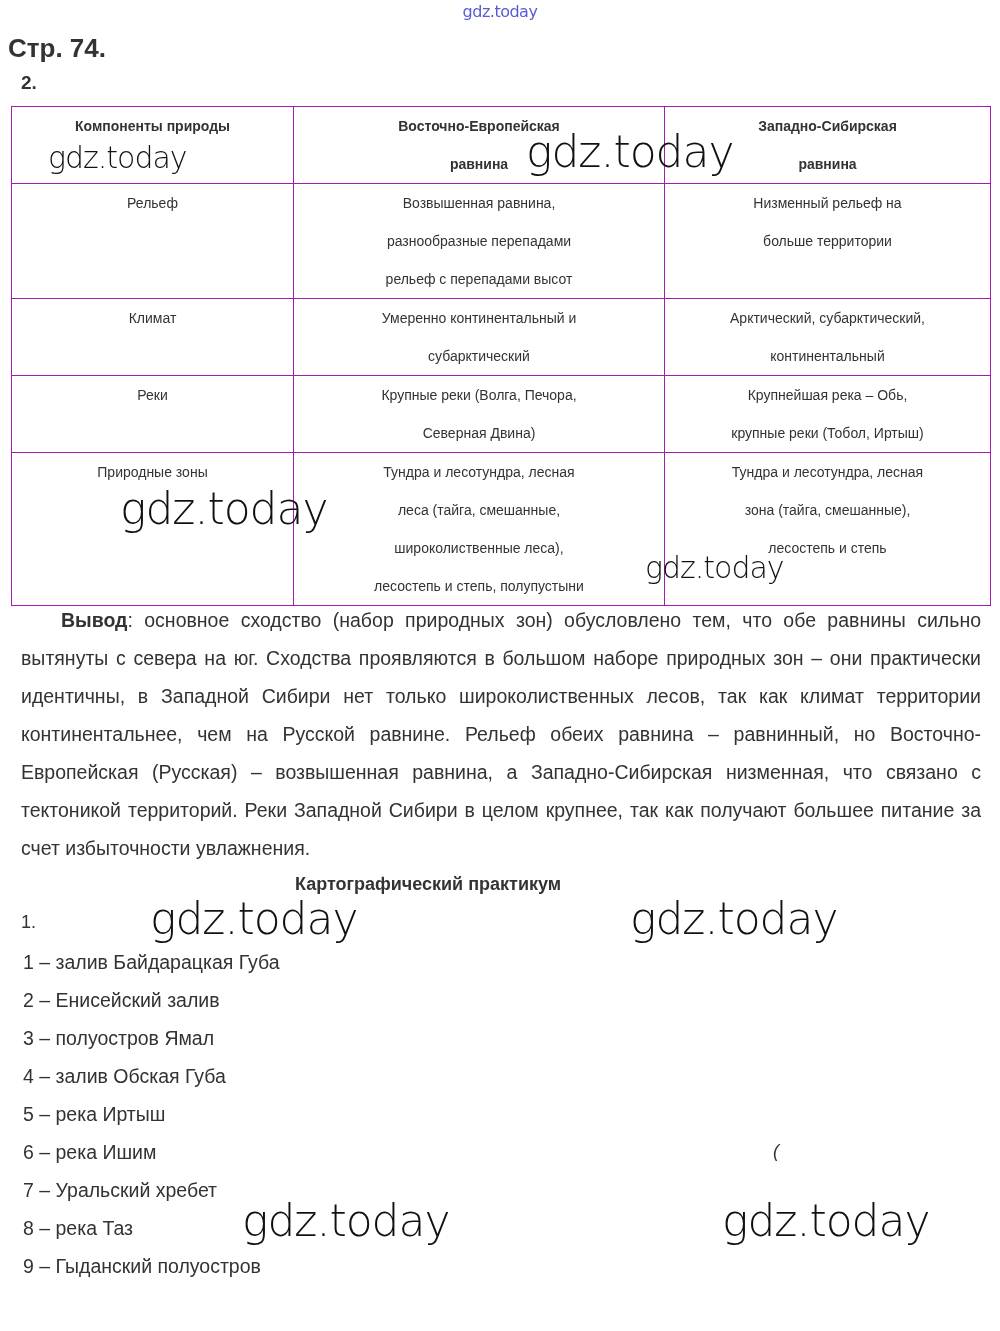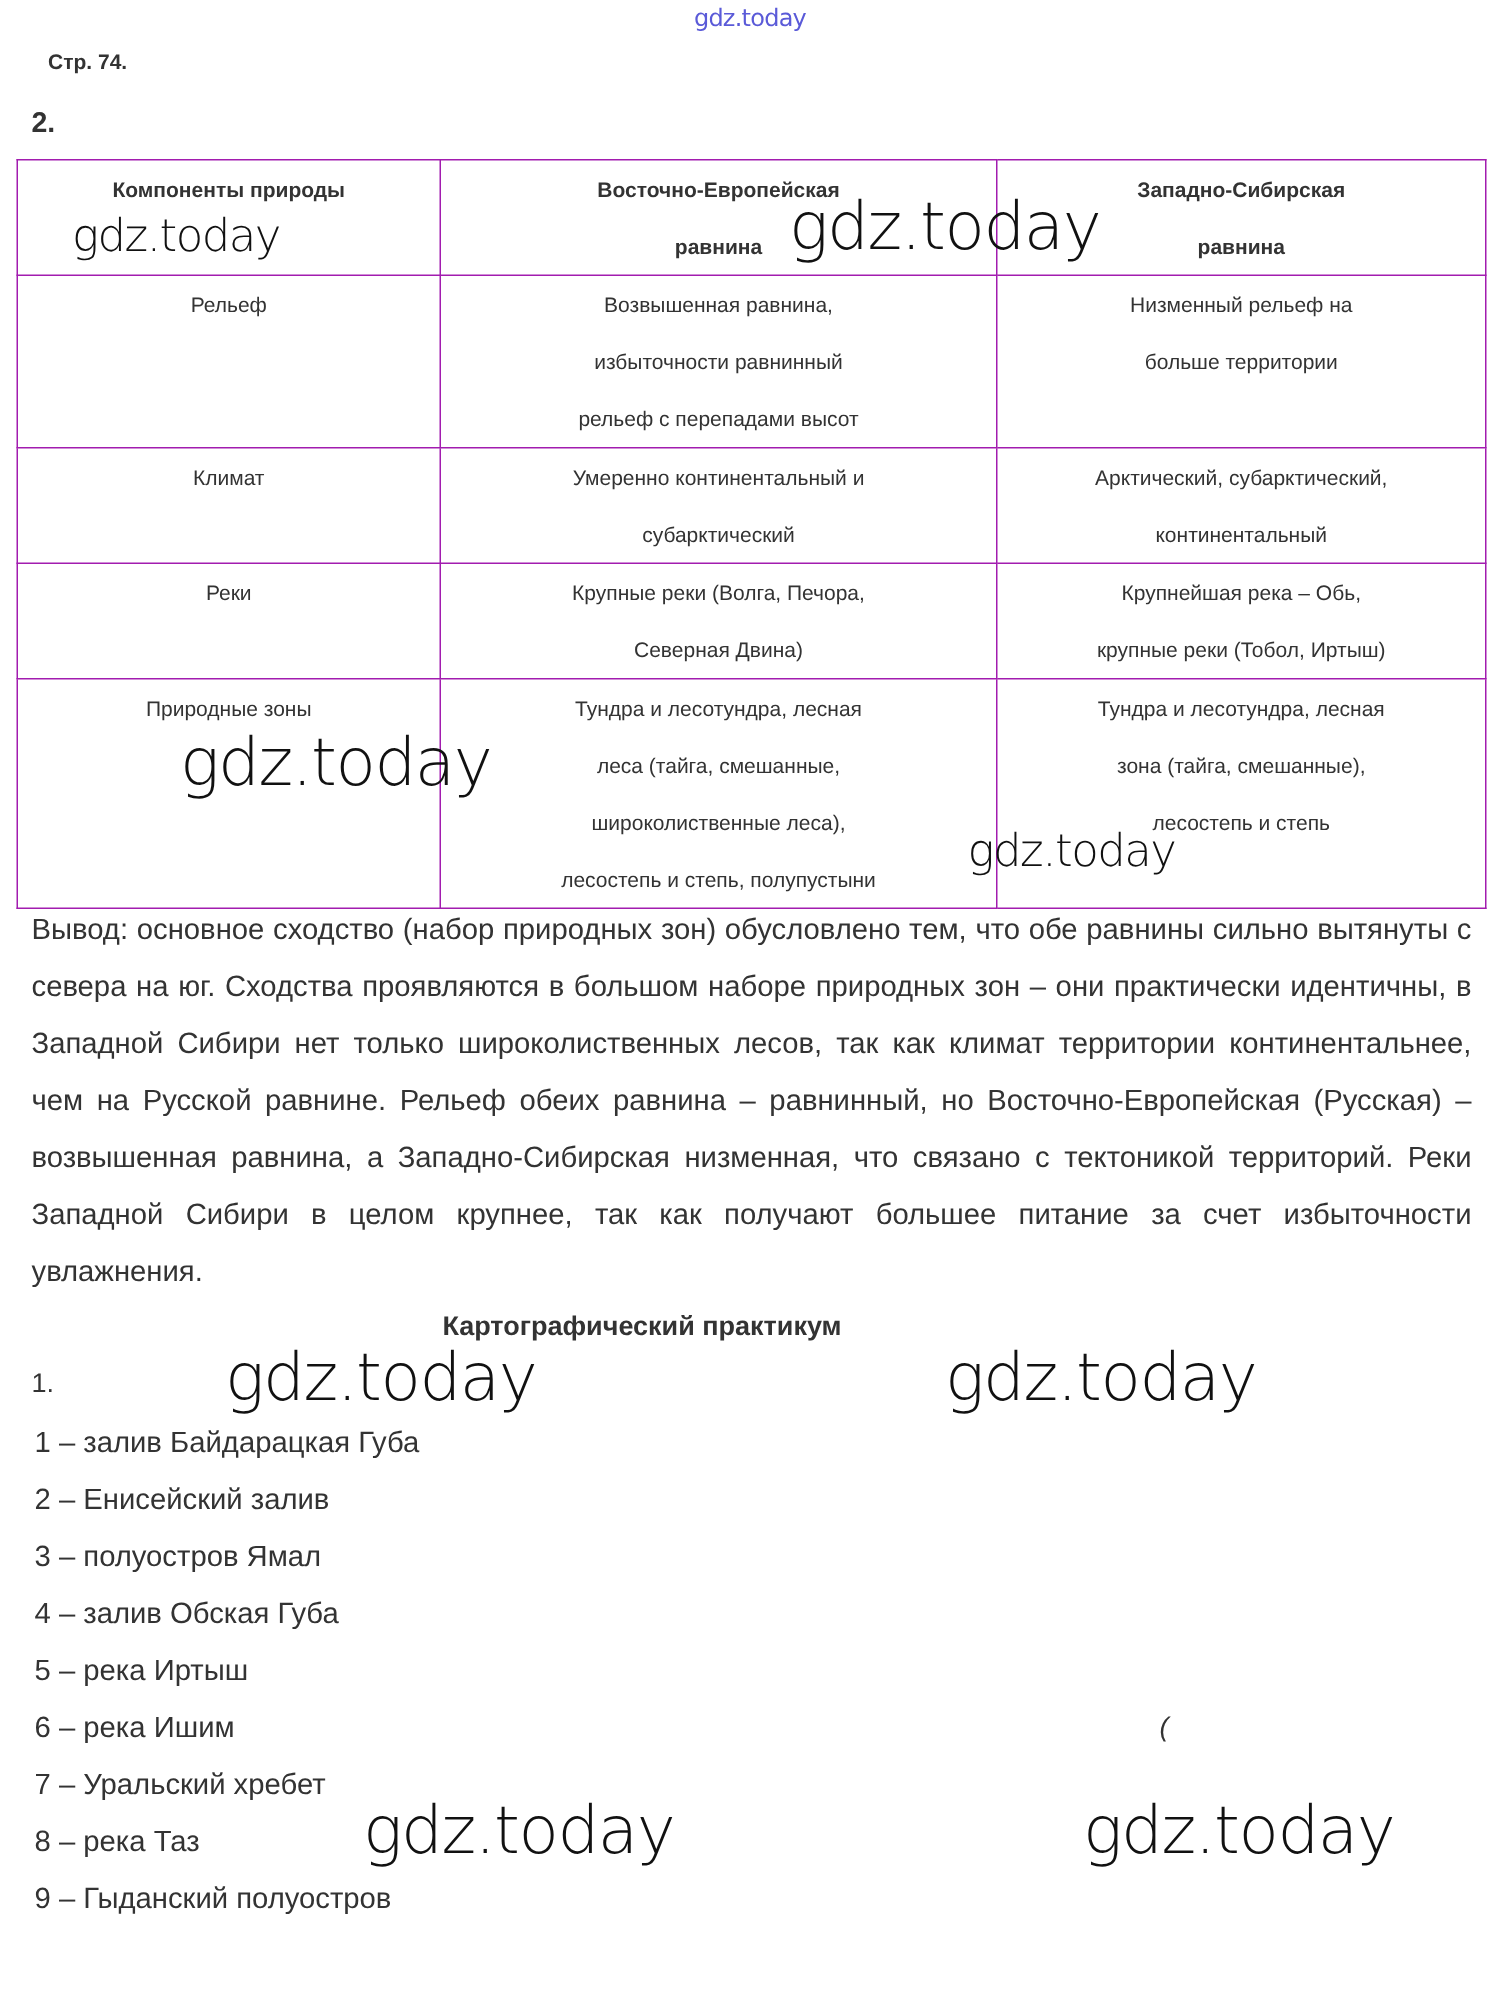--- a/index.html
+++ b/index.html
@@ -5,42 +5,42 @@
     html, body { margin: 0; padding: 0; background: #ffffff; }
     body {
       width: 1000px; height: 1331px; position: relative; overflow: hidden;
       font-family: "Liberation Sans", sans-serif; color: #333333;
     }
     .top-wm {
       position: absolute; left: 0; width: 1000px; top: 2px; text-align: center;
       font-family: "DejaVu Sans", sans-serif; font-size: 16px; color: #5a5ad8;
       letter-spacing: -0.5px;
     }
-    .page-ref { position: absolute; left: 32px; top: 33px; font-size: 14px; font-weight: bold; color: #333; }
+    .page-ref { position: absolute; left: 8px; top: 33px; font-size: 26px; font-weight: bold; color: #333; }
     .task-num { position: absolute; left: 21px; top: 72px; font-size: 19px; font-weight: bold; color: #333; }
 
     table.comp {
       position: absolute; left: 11px; top: 106px; width: 979px;
       border-collapse: collapse; table-layout: fixed;
     }
     table.comp td, table.comp th {
       border: 1px solid #a21caf; vertical-align: top; text-align: center;
       font-size: 14px; line-height: 38px; padding: 0 6px; color: #333;
     }
     table.comp th { font-weight: bold; height: 76px; }
     table.comp col.c1 { width: 282px; }
     table.comp col.c2 { width: 371px; }
     table.comp col.c3 { width: 326px; }
     .cell-line { display: block; white-space: nowrap; }
 
     .conclusion {
       position: absolute; left: 21px; top: 601px; width: 960px;
       font-size: 19.5px; line-height: 38px; text-align: justify; color: #333;
     }
-    .conclusion b { font-weight: normal; }
+    .conclusion b { font-weight: bold; margin-left: 40px; }
 
     .section-title {
       position: absolute; left: 0; width: 856px; top: 874px; text-align: center;
       font-size: 18px; font-weight: bold; color: #333;
     }
     .sub-num { position: absolute; left: 21px; top: 912px; font-size: 18px; color: #333; }
     .answers { position: absolute; left: 21px; top: 941px; margin: 2px; padding: 0; list-style: none; }
     .answers li { font-size: 19.5px; line-height: 38px; height: 38px; color: #333; white-space: nowrap; }
 
     .wm {
@@ -81,21 +81,21 @@
       </th>
     </tr>
   </thead>
   <tbody id="tbody">
       <tr>
         <td>
           <span class="cell-line">Рельеф</span>
         </td>
         <td>
           <span class="cell-line">Возвышенная равнина,</span>
-          <span class="cell-line">избыточности равнинный</span>
+          <span class="cell-line">разнообразные перепадами</span>
           <span class="cell-line">рельеф с перепадами высот</span>
         </td>
         <td>
           <span class="cell-line">Низменный рельеф на</span>
           <span class="cell-line">больше территории</span>
         </td>
       </tr>
       <tr>
         <td>
           <span class="cell-line">Климат</span>

